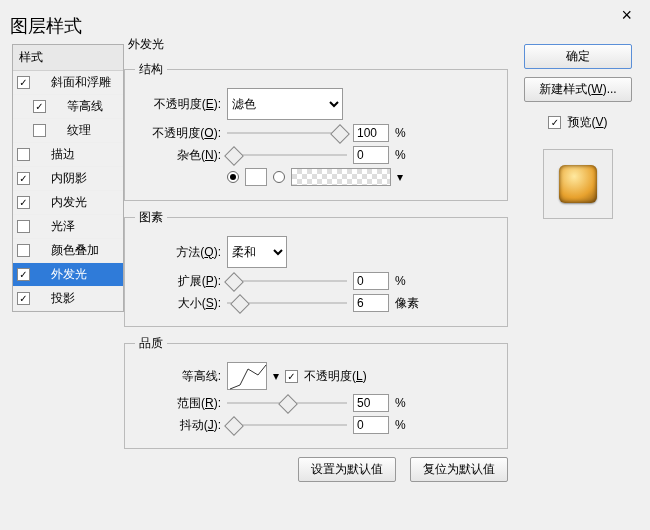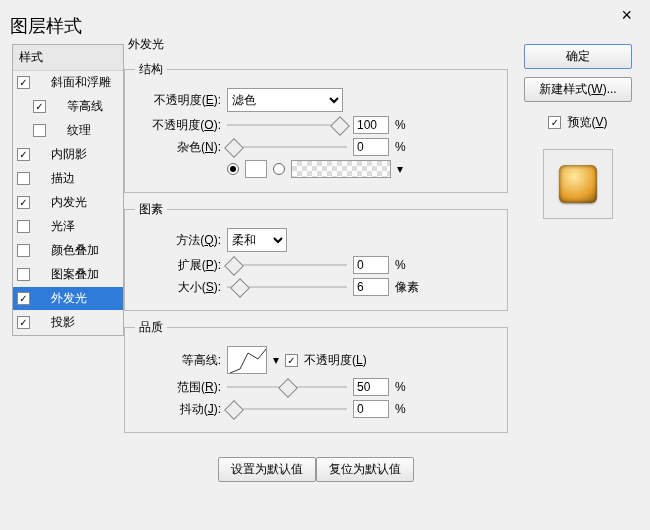--- a/index.html
+++ b/index.html
@@ -14,33 +14,33 @@
 .row.sel span{color:#fff}
 .cb{width:13px;height:13px;border:1px solid #888;background:#fff;display:inline-flex;align-items:center;justify-content:center;font-size:10px}
 .cb.on::after{content:"✓";color:#000}
 .row.ind{padding-left:20px}
 .main{position:absolute;top:36px;left:124px;width:384px}
 fieldset{border:1px solid #bbb;margin:8px 0 6px 0;padding:6px 10px 10px}
 legend{padding:0 4px}
 .out-lg{border:none;padding:0;margin:0}
 .fr{display:flex;align-items:center;margin:4px 0;gap:6px}
 .lbl{width:86px;text-align:right}
-select{border:1px solid #999;background:#fff;height:24px;width:116px}
+select{border:1px solid #999;background:#fff;height:32px;width:116px}
 select.sm{width:60px}
 .sld{width:120px;height:14px;position:relative;background:linear-gradient(#ccc,#ccc) center/100% 2px no-repeat}
 .sld::after{content:"";position:absolute;top:1px;width:12px;height:12px;border:1px solid #888;background:#eee;transform:rotate(45deg)}
 .sld.p100::after{right:0}.sld.p0::after{left:0}.sld.p6::after{left:6px}.sld.p50::after{left:54px}
 .num{width:36px;height:18px;border:1px solid #999;text-align:left;padding:0 3px}
 .radio{width:12px;height:12px;border:1px solid #666;border-radius:50%;display:inline-flex;align-items:center;justify-content:center;background:#fff}
 .radio.on::after{content:"";width:6px;height:6px;background:#000;border-radius:50%}
 .sw{width:22px;height:18px;border:1px solid #999;background:#fff}
 .grad{width:100px;height:18px;border:1px solid #999;background:repeating-conic-gradient(#ddd 0 25%,#fff 0 50%) 0 0/10px 10px}
 .curve{width:40px;height:28px;border:1px solid #999;background:#fff}
 .btn{border:1px solid #999;background:linear-gradient(#fdfdfd,#e6e6e6);padding:3px 12px;border-radius:2px;cursor:pointer}
-.btns{display:flex;justify-content:center;margin-top:24px}
+.btns{display:flex;gap:14px;justify-content:flex-end;margin-top:8px}
 .right{position:absolute;top:44px;right:18px;width:108px;display:flex;flex-direction:column;gap:8px;align-items:center}
 .right .btn{width:100%}
 .prev{width:70px;height:70px;border:1px solid #bbb;background:#eee;display:flex;align-items:center;justify-content:center;margin-top:6px}
 .gem{width:38px;height:38px;border-radius:6px;background:radial-gradient(circle at 40% 30%,#ffe9a0,#e8a22e 60%,#8a5a12);box-shadow:inset 0 0 4px #5a3a08,0 1px 2px rgba(0,0,0,.4)}
 .hot{text-decoration:underline}
 </style>
 </head>
 <body>
 
 <div class="title">图层样式</div>
@@ -54,42 +54,38 @@
     </div>
   <div class="row ind">
       <span class="cb on"></span>
       <span>等高线</span>
     </div>
   <div class="row ind">
       <span class="cb"></span>
       <span>纹理</span>
     </div>
   <div class="row">
+      <span class="cb"></span>
+      <span>描边</span>
+    </div>
+  <div class="row">
       <span class="cb on"></span>
       <span>内阴影</span>
-    </div>
-  <div class="row">
-      <span class="cb"></span>
-      <span>描边</span>
     </div>
   <div class="row">
       <span class="cb on"></span>
       <span>内发光</span>
     </div>
   <div class="row">
       <span class="cb"></span>
       <span>光泽</span>
     </div>
   <div class="row">
       <span class="cb"></span>
       <span>颜色叠加</span>
-    </div>
-  <div class="row">
-      <span class="cb"></span>
-      <span>图案叠加</span>
     </div>
   <div class="row sel">
       <span class="cb on"></span>
       <span>外发光</span>
     </div>
   <div class="row">
       <span class="cb on"></span>
       <span>投影</span>
     </div>
 </div>

